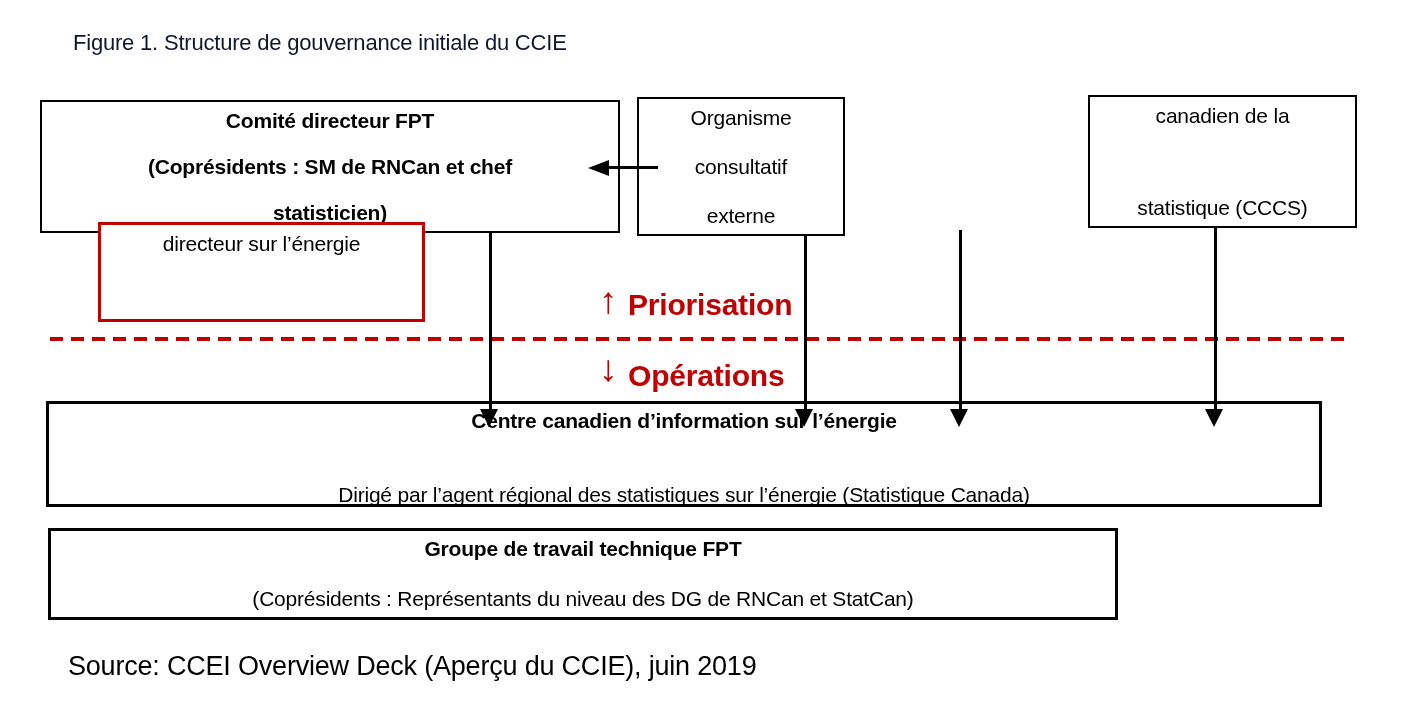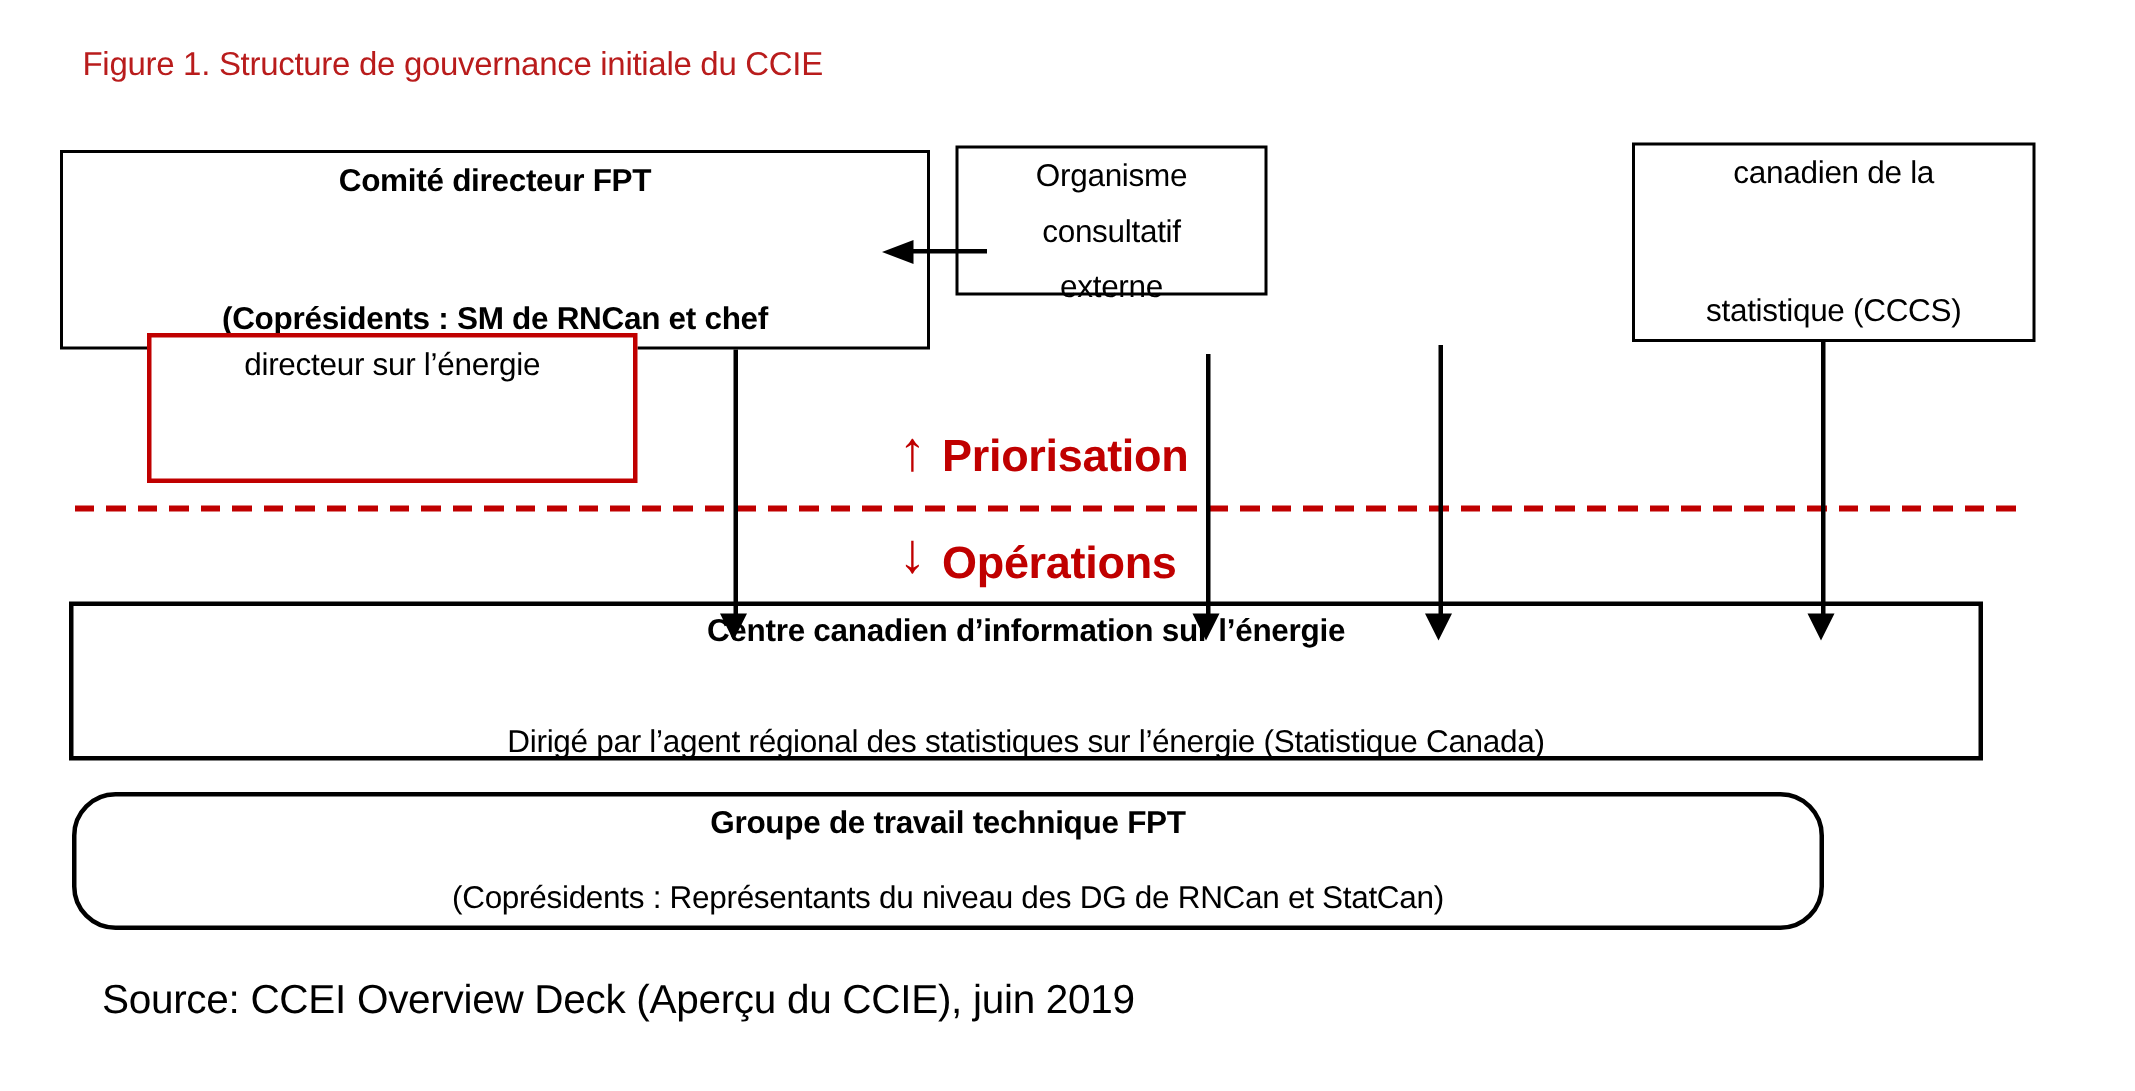--- a/index.html
+++ b/index.html
@@ -26,37 +26,36 @@
     background: #ffffff;
     display: flex;
     flex-direction: column;
     justify-content: space-between;
     align-items: center;
     text-align: center;
   }
   .node .ln { font-size: 21px; line-height: 37px; }
   .bold { font-weight: bold; }
   .box-fpt      { left: 40px;  top: 100px; width: 580px; height: 133px; z-index: 2; }
-  .box-ext      { left: 637px; top: 97px;  width: 208px; height: 100px; }
+  .box-ext      { left: 637px; top: 97px;  width: 208px; height: 139px; }
   .box-ind      { left: 862px; top: 95px;  width: 206px; height: 135px; }
   .box-cccs     { left: 1088px; top: 95px; width: 269px; height: 133px; }
   .box-support {
     left: 98px; top: 222px; width: 327px; height: 100px;
     border: 3px solid #C00000; z-index: 5;
   }
   .box-support .ln { font-size: 21px; line-height: 37px; }
   .box-ccei {
     left: 46px; top: 401px; width: 1276px; height: 106px;
     border-width: 3px; z-index: 1; gap: 40px;
   }
   .box-ccei .ln { line-height: 34px; }
   .box-wg {
-    left: 48px; top: 528px; width: 1168px; height: 92px;
+    left: 48px; top: 528px; width: 1070px; height: 92px;
     border-width: 3px;
-    border-radius: 29px;
   }
   .box-wg .ln { line-height: 36px; }
   
   .h-arrow-line {
     position: absolute;
     left: 606px; top: 166px; width: 52px; height: 3px;
     background: #000000; z-index: 6;
   }
   .h-arrow-head {
     position: absolute;
@@ -120,25 +119,26 @@
     position: absolute;
     left: 68px; top: 651px;
     font-size: 27px;
   }
 </style>
 </head>
 <body>
 
 <div class="canvas">
 
-  <div class="fig-title" style="color: #b91c1c;">Figure 1. Structure de gouvernance initiale du CCIE</div>
+  <div class="fig-title" style="color: #0f172a; margin-left: 18px;">Figure 1. Structure de gouvernance initiale du CCIE</div>
 
   <div class="node box-fpt">
     <div class="ln bold">Comité directeur FPT</div>
     <div class="ln bold">(Coprésidents : SM de RNCan et chef</div>
+    <div class="ln bold">statisticien)</div>
   </div>
 
   <div class="node box-ext">
     <div class="ln">Organisme</div>
     <div class="ln">consultatif</div>
     <div class="ln">externe</div>
   </div>
 
 
   <div class="node box-cccs">

